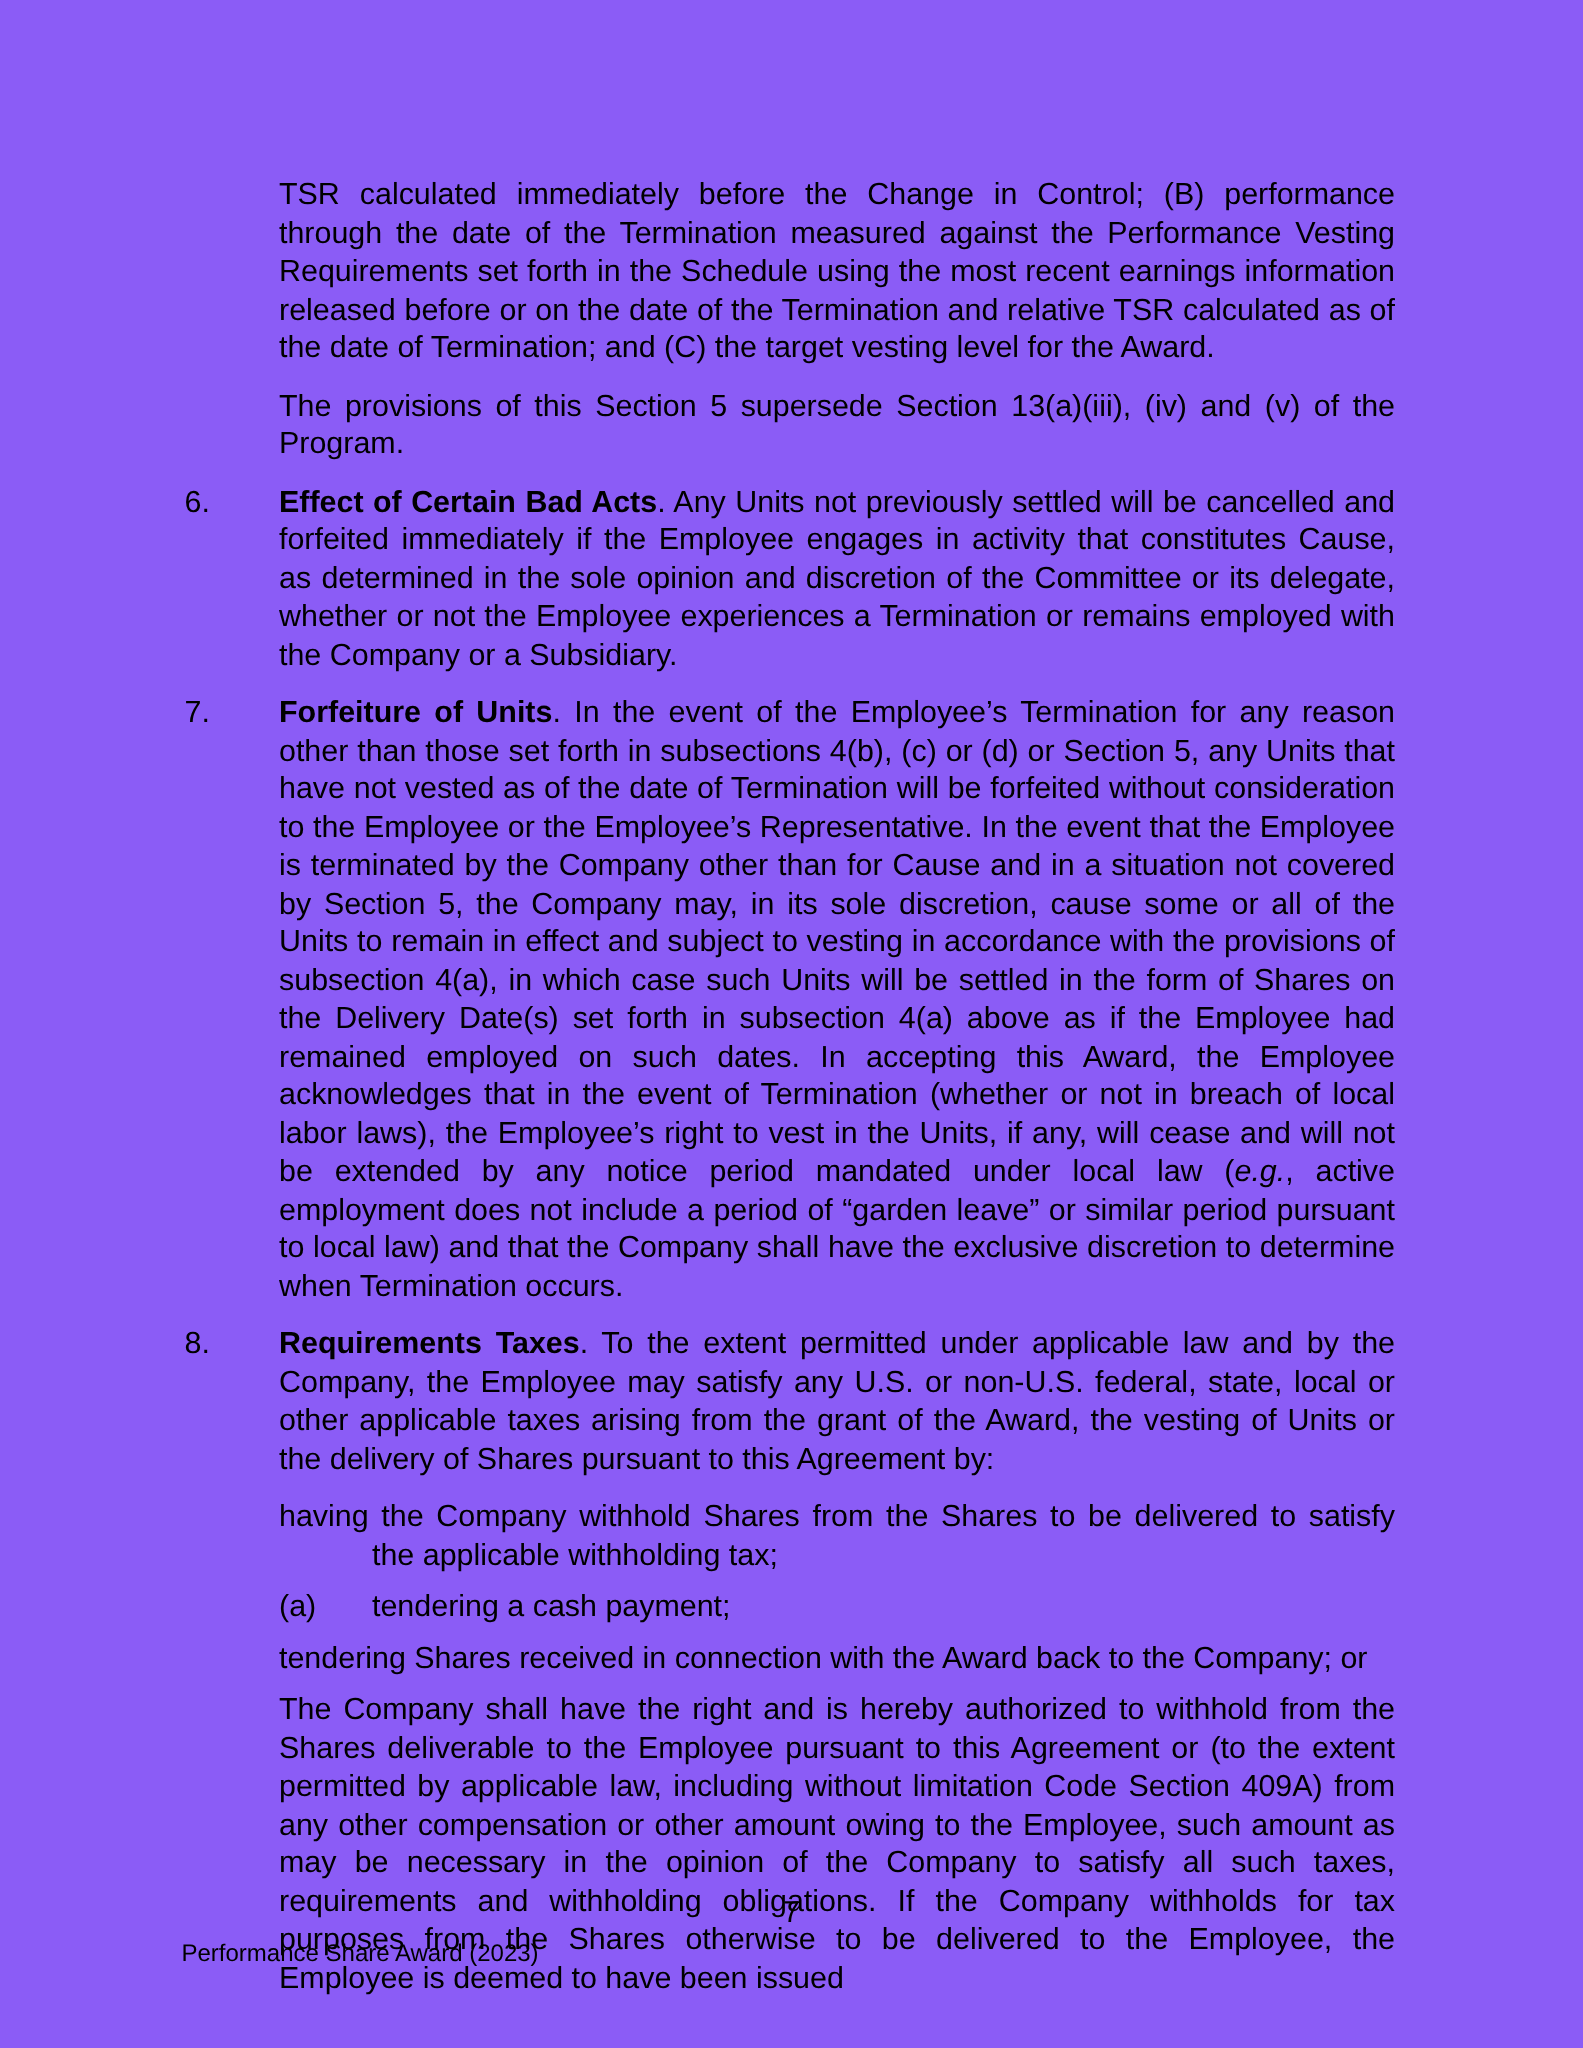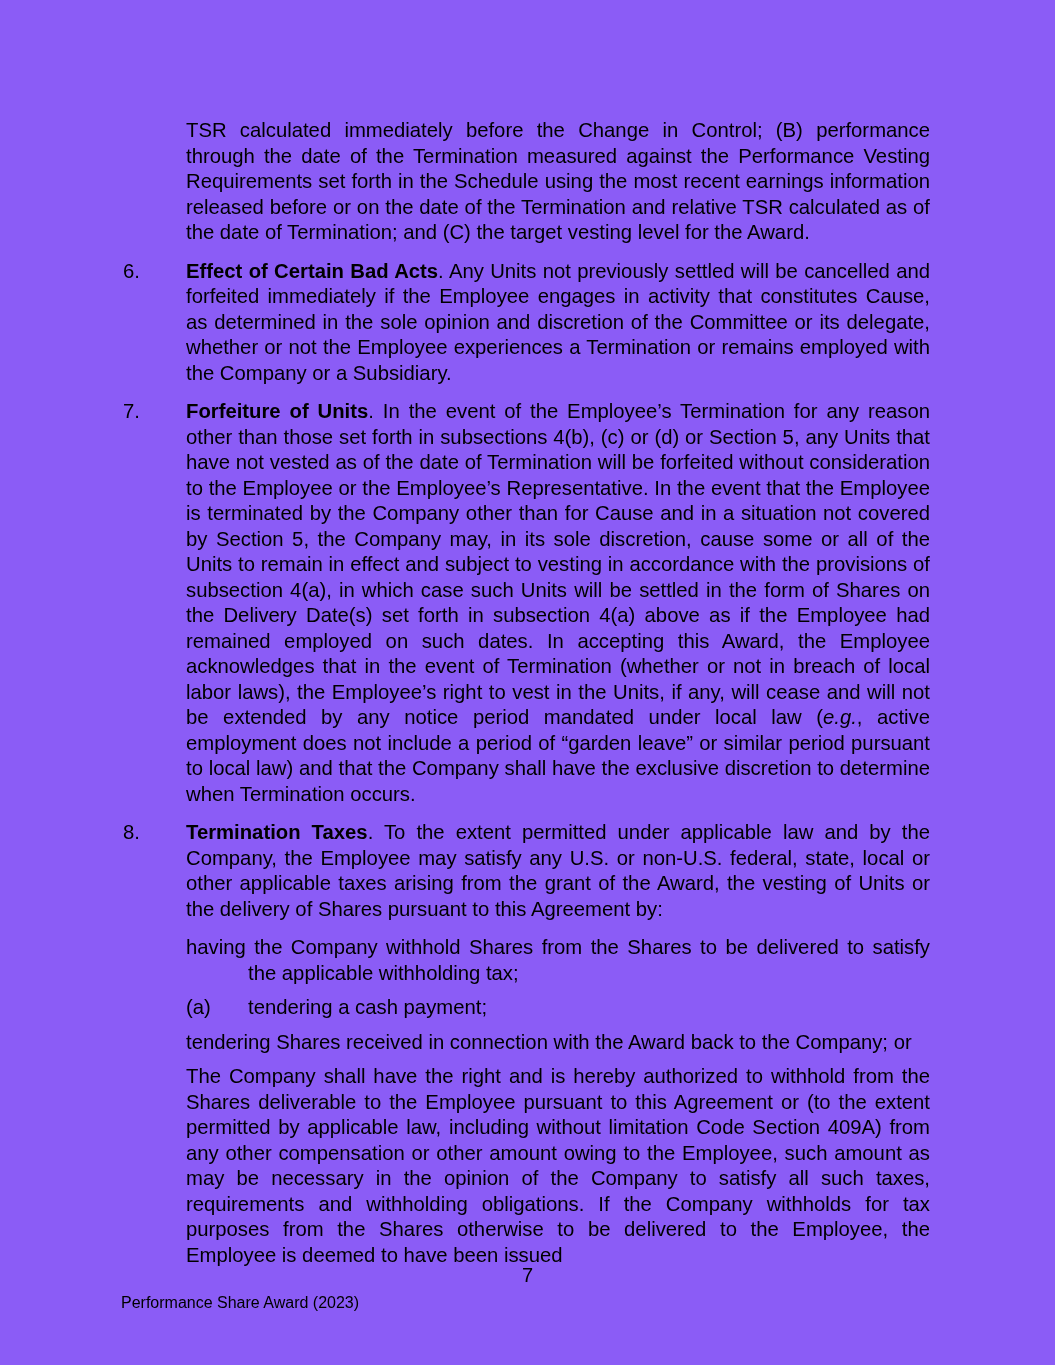--- a/index.html
+++ b/index.html
@@ -82,34 +82,35 @@
   }
 </style>
 </head>
 <body>
 
 <div class="page">
   <div class="content">
 
     <p class="para">TSR calculated immediately before the Change in Control; (B) performance through the date of the Termination measured against the Performance Vesting Requirements set forth in the Schedule using the most recent earnings information released before or on the date of the Termination and relative TSR calculated as of the date of Termination; and (C) the target vesting level for the Award.</p>
 
+    <p class="para">The provisions of this Section 5 supersede Section 13(a)(iii), (iv) and (v) of the Program.</p>
 
     <div class="section">
       <span class="section-num">6.</span>
       <span class="heading">Effect of Certain Bad Acts</span><span>.  Any Units not previously settled will be cancelled and forfeited immediately if the Employee engages in activity that constitutes Cause, as determined in the sole opinion and discretion of the Committee or its delegate, whether or not the Employee experiences a Termination or remains employed with the Company or a Subsidiary.</span>
     </div>
 
     <div class="section">
       <span class="section-num">7.</span>
       <span class="heading">Forfeiture of Units</span><span>.  In the event of the Employee’s Termination for any reason other than those set forth in subsections 4(b), (c) or (d) or Section 5, any Units that have not vested as of the date of Termination will be forfeited without consideration to the Employee or the Employee’s Representative.  In the event that the Employee is terminated by the Company other than for Cause and in a situation not covered by Section 5, the Company may, in its sole discretion, cause some or all of the Units to remain in effect and subject to vesting in accordance with the provisions of subsection 4(a), in which case such Units will be settled in the form of Shares on the Delivery Date(s) set forth in subsection 4(a) above as if the Employee had remained employed on such dates.  In accepting this Award, the Employee acknowledges that in the event of Termination (whether or not in breach of local labor laws), the Employee’s right to vest in the Units, if any, will cease and will not be extended by any notice period mandated under local law (</span><span class="italic">e.g.</span><span>, active employment does not include a period of “garden leave” or similar period pursuant to local law) and that the Company shall have the exclusive discretion to determine when Termination occurs.</span>
     </div>
 
     <div class="section">
       <span class="section-num">8.</span>
-      <span class="heading">Termination Taxes</span><span>.  To the extent permitted under applicable law and by the Company, the Employee may satisfy any U.S. or non-U.S. federal, state, local or other applicable taxes arising from the grant of the Award, the vesting of Units or the delivery of Shares pursuant to this Agreement by:</span>
+      <span class="heading">Requirements Taxes</span><span>.  To the extent permitted under applicable law and by the Company, the Employee may satisfy any U.S. or non-U.S. federal, state, local or other applicable taxes arising from the grant of the Award, the vesting of Units or the delivery of Shares pursuant to this Agreement by:</span>
     </div>
 
     <div class="items">
       <div class="item">having the Company withhold Shares from the Shares to be delivered to satisfy the applicable withholding tax;</div>
       <div class="item item-lettered">
         <span class="item-label">(a)</span><span>tendering a cash payment;</span>
       </div>
       <div class="item">tendering Shares received in connection with the Award back to the Company; or</div>
     </div>
 

